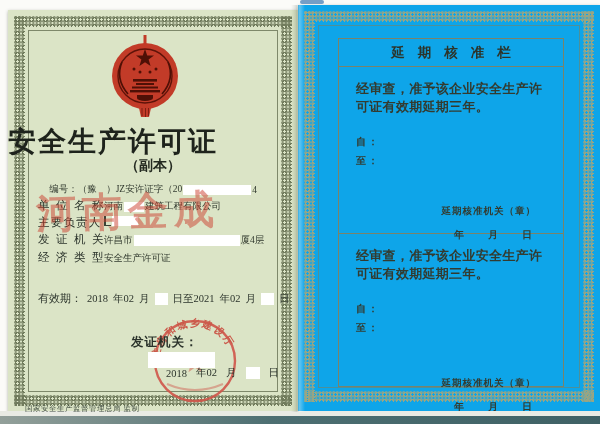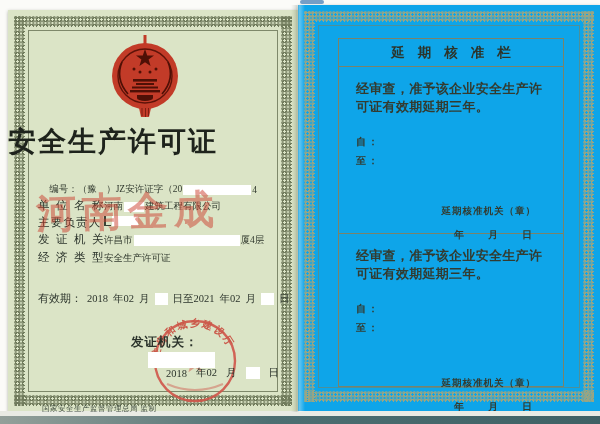--- a/index.html
+++ b/index.html
@@ -60,21 +60,21 @@
   .validity-row{position:absolute;left:30px;top:281px;display:flex;align-items:center;gap:5px;
     font-size:10.5px;color:#2b332b;white-space:nowrap;}
   .validity-row .vlabel{font-size:11px;}
   .v-blank{width:13px;height:12px;}
   .issuer-label{position:absolute;left:123px;top:324px;font-size:12.5px;font-weight:bold;letter-spacing:1px;color:#2b332b;z-index:3;}
   .seal{position:absolute;left:139px;top:302px;z-index:2;opacity:.9;}
   .redact-issuer{position:absolute;left:140px;top:342px;width:67px;height:16px;background:#ffffff;z-index:3;}
   .issue-date{position:absolute;left:158px;top:356px;display:flex;align-items:center;gap:9px;
     font-size:10.5px;color:#2b332b;z-index:4;}
   .date-blank{width:14px;height:12px;}
-  .left-footer{position:absolute;left:34px;bottom:2px;font-size:7.5px;color:#3e4a3e;letter-spacing:.5px;z-index:3;}
+  .left-footer{position:absolute;left:17px;bottom:2px;font-size:7.5px;color:#3e4a3e;letter-spacing:.5px;z-index:3;}
   .watermark{position:absolute;left:28px;top:174px;z-index:4;pointer-events:none;
     font-family:"Liberation Sans","DejaVu Sans",sans-serif;font-weight:bold;
     font-size:40px;letter-spacing:6px;color:rgba(203,62,46,.5);transform:rotate(-1.5deg);white-space:nowrap;}
   
   .ext-box{position:absolute;left:40px;top:33px;width:224px;height:347px;border:1px solid #79836a;}
   .ext-header{height:27px;display:flex;align-items:center;justify-content:center;
     border-bottom:1px solid #79836a;
     font-family:"Liberation Sans","DejaVu Sans",sans-serif;font-weight:bold;
     font-size:13.5px;letter-spacing:13px;padding-left:13px;color:#2c342a;}
   .ext-section{padding:0 17px;box-sizing:border-box;}
@@ -116,20 +116,21 @@
         <rect x="21" y="55" width="30" height="2.4" fill="#4f1006"></rect>
         <path d="M28 60 h16 v3 a8 3 0 0 1 -16 0 Z" fill="#4f1006"></path>
         <path d="M13 27 Q6 44 19 59" fill="none" stroke="#4f1006" stroke-width="1.6"></path>
         <path d="M59 27 Q66 44 53 59" fill="none" stroke="#4f1006" stroke-width="1.6"></path>
         <path d="M30 73 L42 73 L40 82 L32 82 Z" fill="#c23b28"></path>
         <path d="M33 73 v8 M36.5 73 v9 M39.5 73 v8" stroke="#7e1f12" stroke-width="1"></path>
       </svg>
     </div>
 
     <div class="cert-title">安全生产许可证</div>
+    <div class="cert-subtitle">（副本）</div>
 
     <div class="serial-row">
       <span>编号：（豫　）JZ安许证字（20</span>
       <span class="blank serial-blank"></span>
       <span>4</span>
     </div>
 
     <div class="fields">
       <div class="frow">
         <span class="flabel sp4">单位名称</span>

